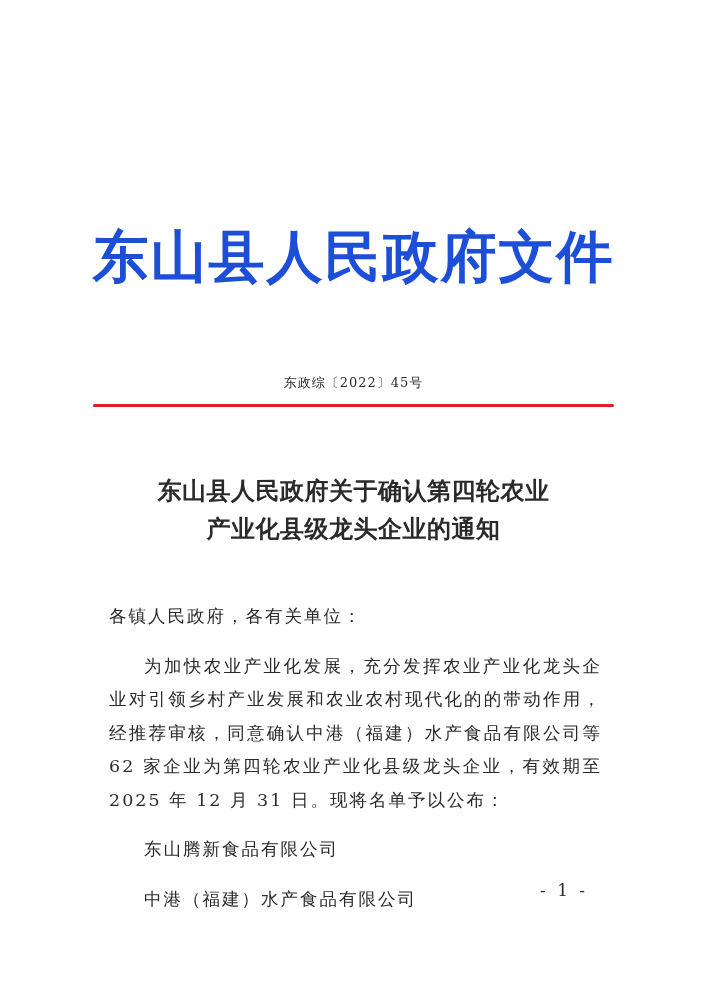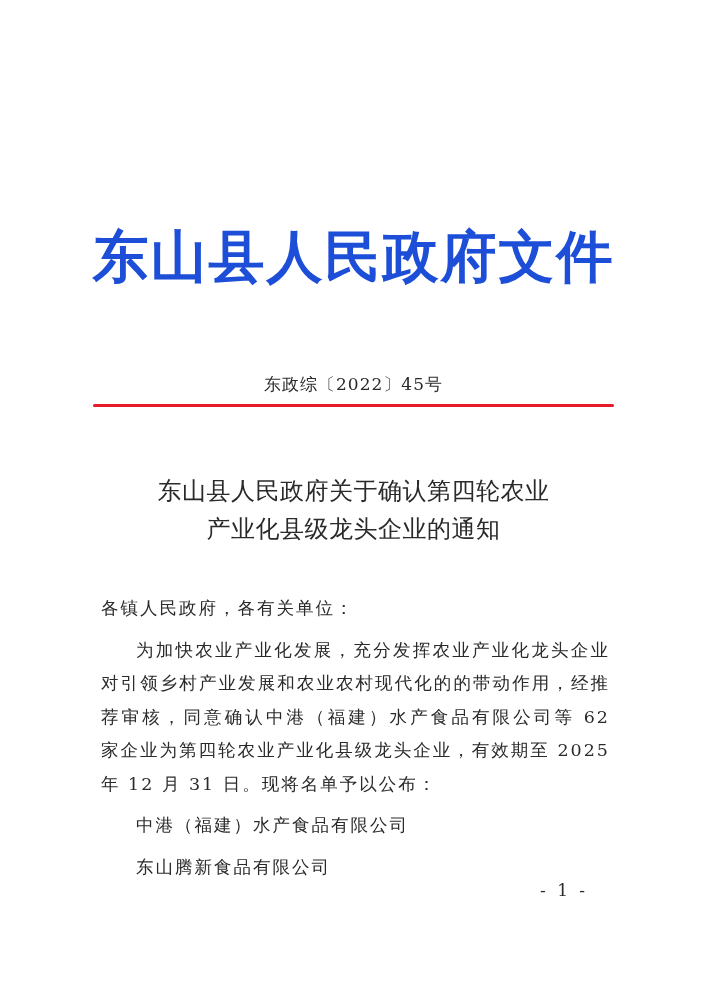--- a/index.html
+++ b/index.html
@@ -2,27 +2,27 @@
 <html><head>
   <meta charset="utf-8">
   <style>
     html, body { margin: 0; padding: 0; background: #ffffff; }
     body { width: 707px; height: 1000px; position: relative; overflow: hidden;
            font-family: "DejaVu Serif", "Liberation Serif", serif; color: #2a2a2a; }
     .masthead { position: absolute; left: 0; width: 707px; top: 228px; text-align: center;
                 font-family: "DejaVu Serif", serif; font-weight: bold; font-size: 56px;
                 letter-spacing: 2px; line-height: 1; }
     .docnum { position: absolute; left: 0; width: 707px; top: 376px; text-align: center;
-              font-size: 17px; letter-spacing: 1px; line-height: 1; }
+              font-size: 13px; letter-spacing: 1px; line-height: 1; }
     .rule { position: absolute; left: 93px; width: 521px; top: 404px; height: 3px; border-radius: 2px; }
     .title { position: absolute; left: 0; width: 707px; top: 472px; text-align: center;
-             font-weight: normal; font-size: 24px; line-height: 38px; letter-spacing: 0.5px; }
+             font-weight: bold; font-size: 24px; line-height: 38px; letter-spacing: 0.5px; }
     .body { position: absolute; left: 93px; width: 525px; top: 584px; font-size: 17.5px;
             line-height: 33.5px; letter-spacing: 2px; }
-    .body p { margin: 8px; }
+    .body p { margin: 16px; }
     .indent { text-indent: 35px; text-align: justify; }
     .company { padding-left: 35px; }
     .pagenum { position: absolute; left: 540px; top: 880px; font-size: 17px; letter-spacing: 3px; }
   </style>
 </head>
 <body>
 
 <div class="masthead" style="color:#1d4ed8">东山县人民政府文件</div>
 
 <div class="docnum">东政综〔2022〕45号</div>
@@ -30,17 +30,17 @@
 <div class="rule" style="background:#e31b2a"></div>
 
 <div class="title">
   <div>东山县人民政府关于确认第四轮农业</div>
   <div>产业化县级龙头企业的通知</div>
 </div>
 
 <div class="body">
   <p>各镇人民政府，各有关单位：</p>
   <p class="indent">为加快农业产业化发展，充分发挥农业产业化龙头企业对引领乡村产业发展和农业农村现代化的的带动作用，经推荐审核，同意确认中港（福建）水产食品有限公司等 62 家企业为第四轮农业产业化县级龙头企业，有效期至 2025 年 12 月 31 日。现将名单予以公布：</p>
+  <p class="company">东山腾新食品有限公司</p>
   <p class="company">中港（福建）水产食品有限公司</p>
-  <p class="company">东山腾新食品有限公司</p>
 </div>
 
 <div class="pagenum">- 1 -</div>
 
 </body></html>

